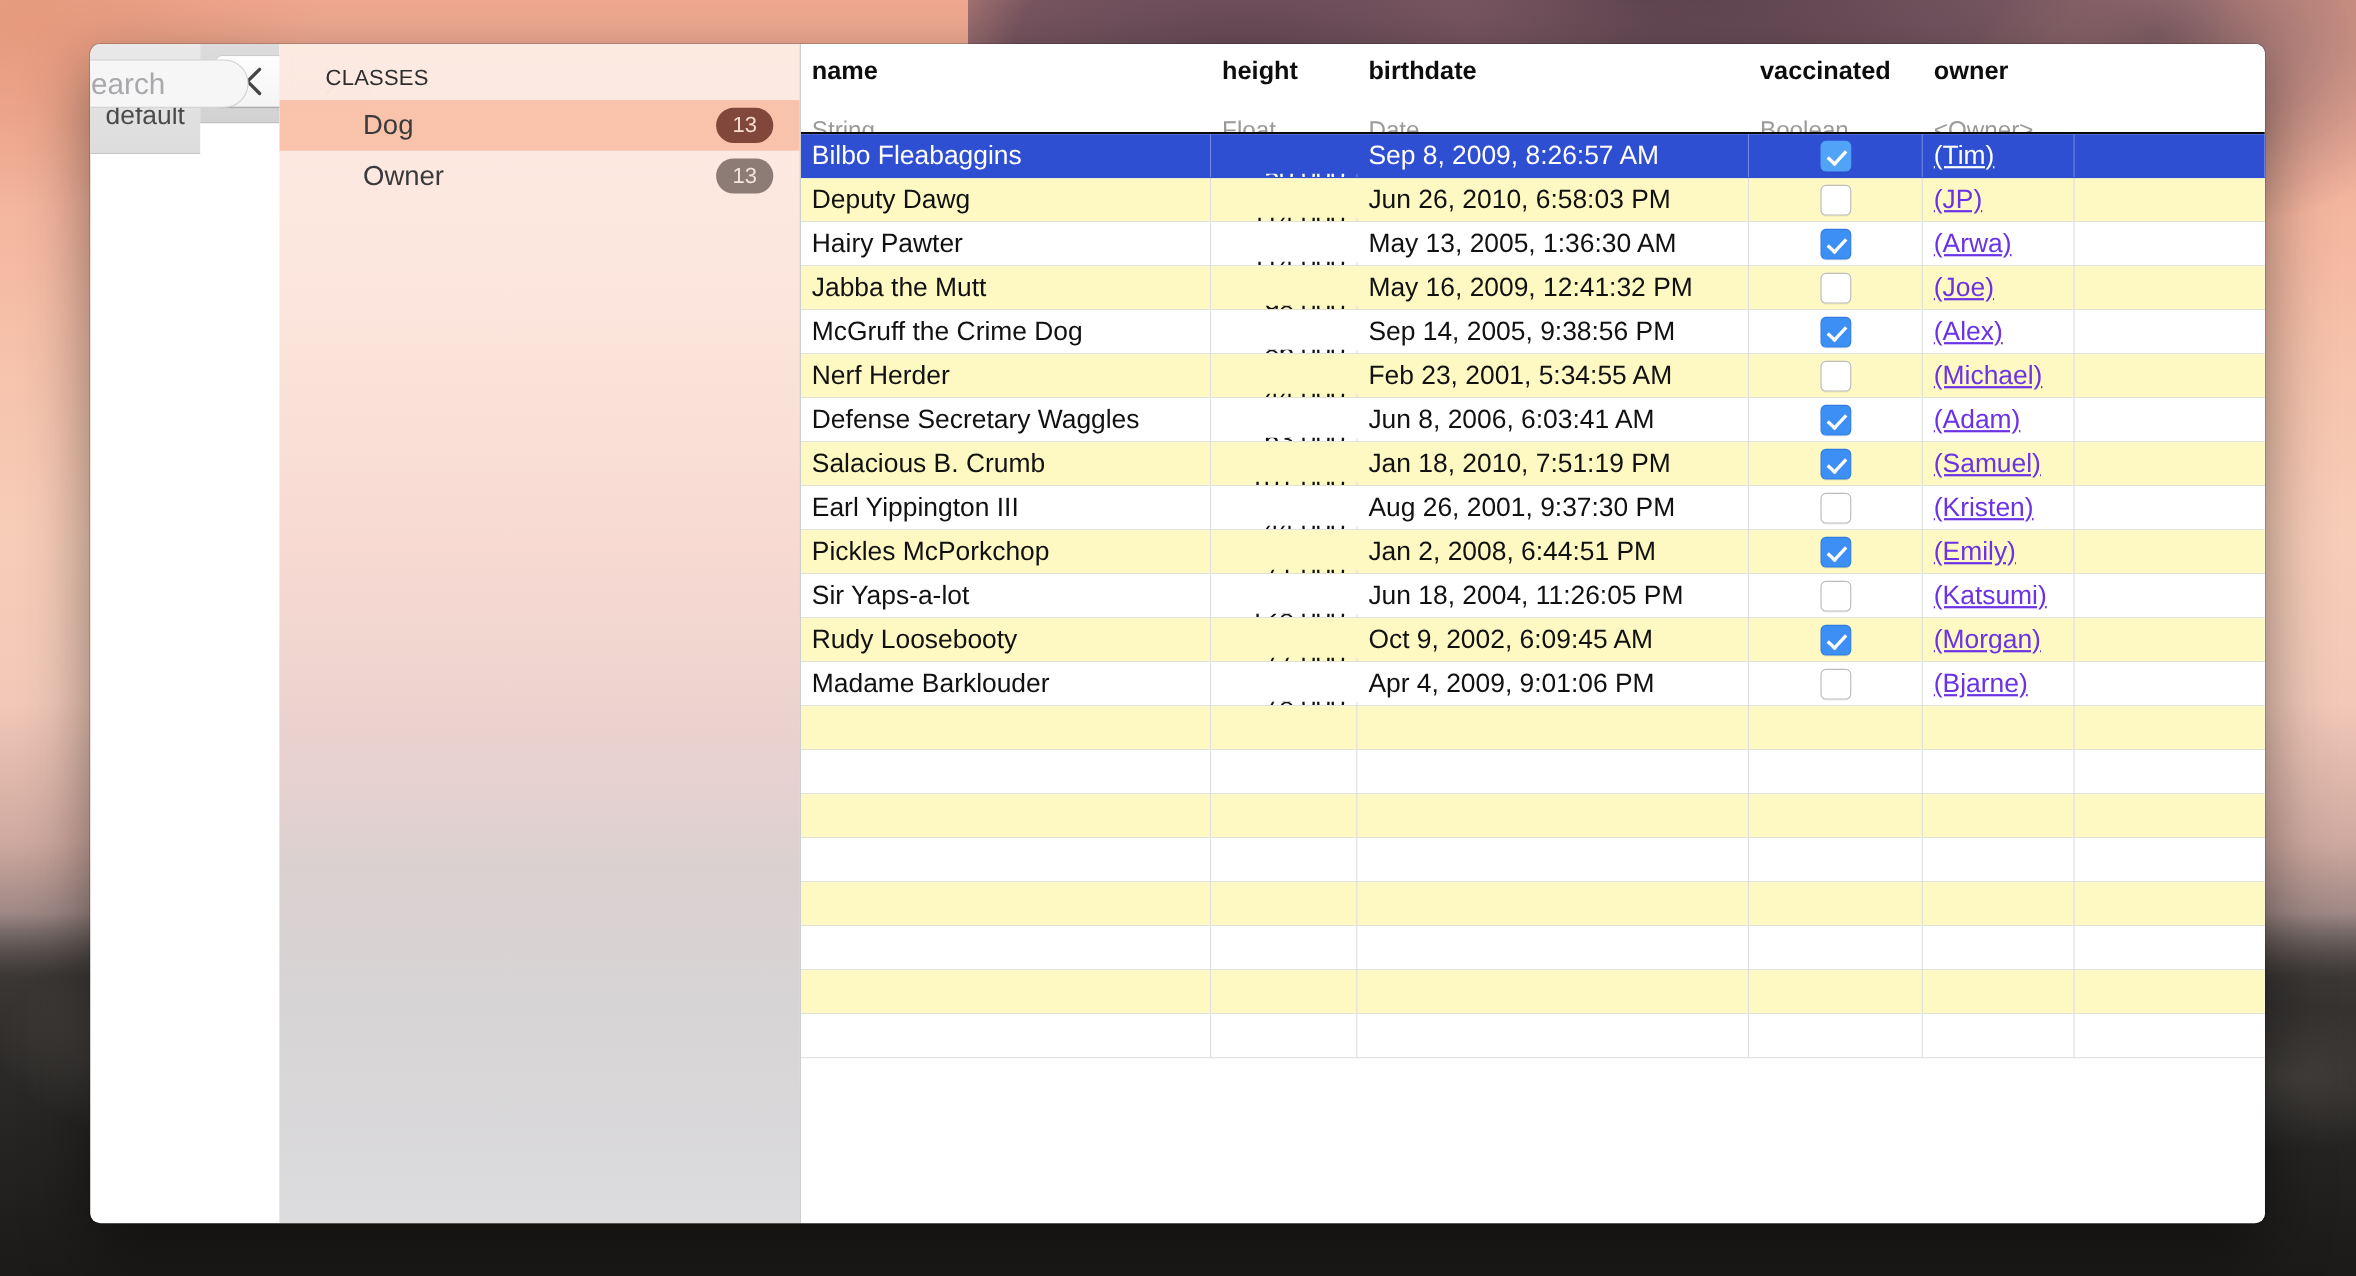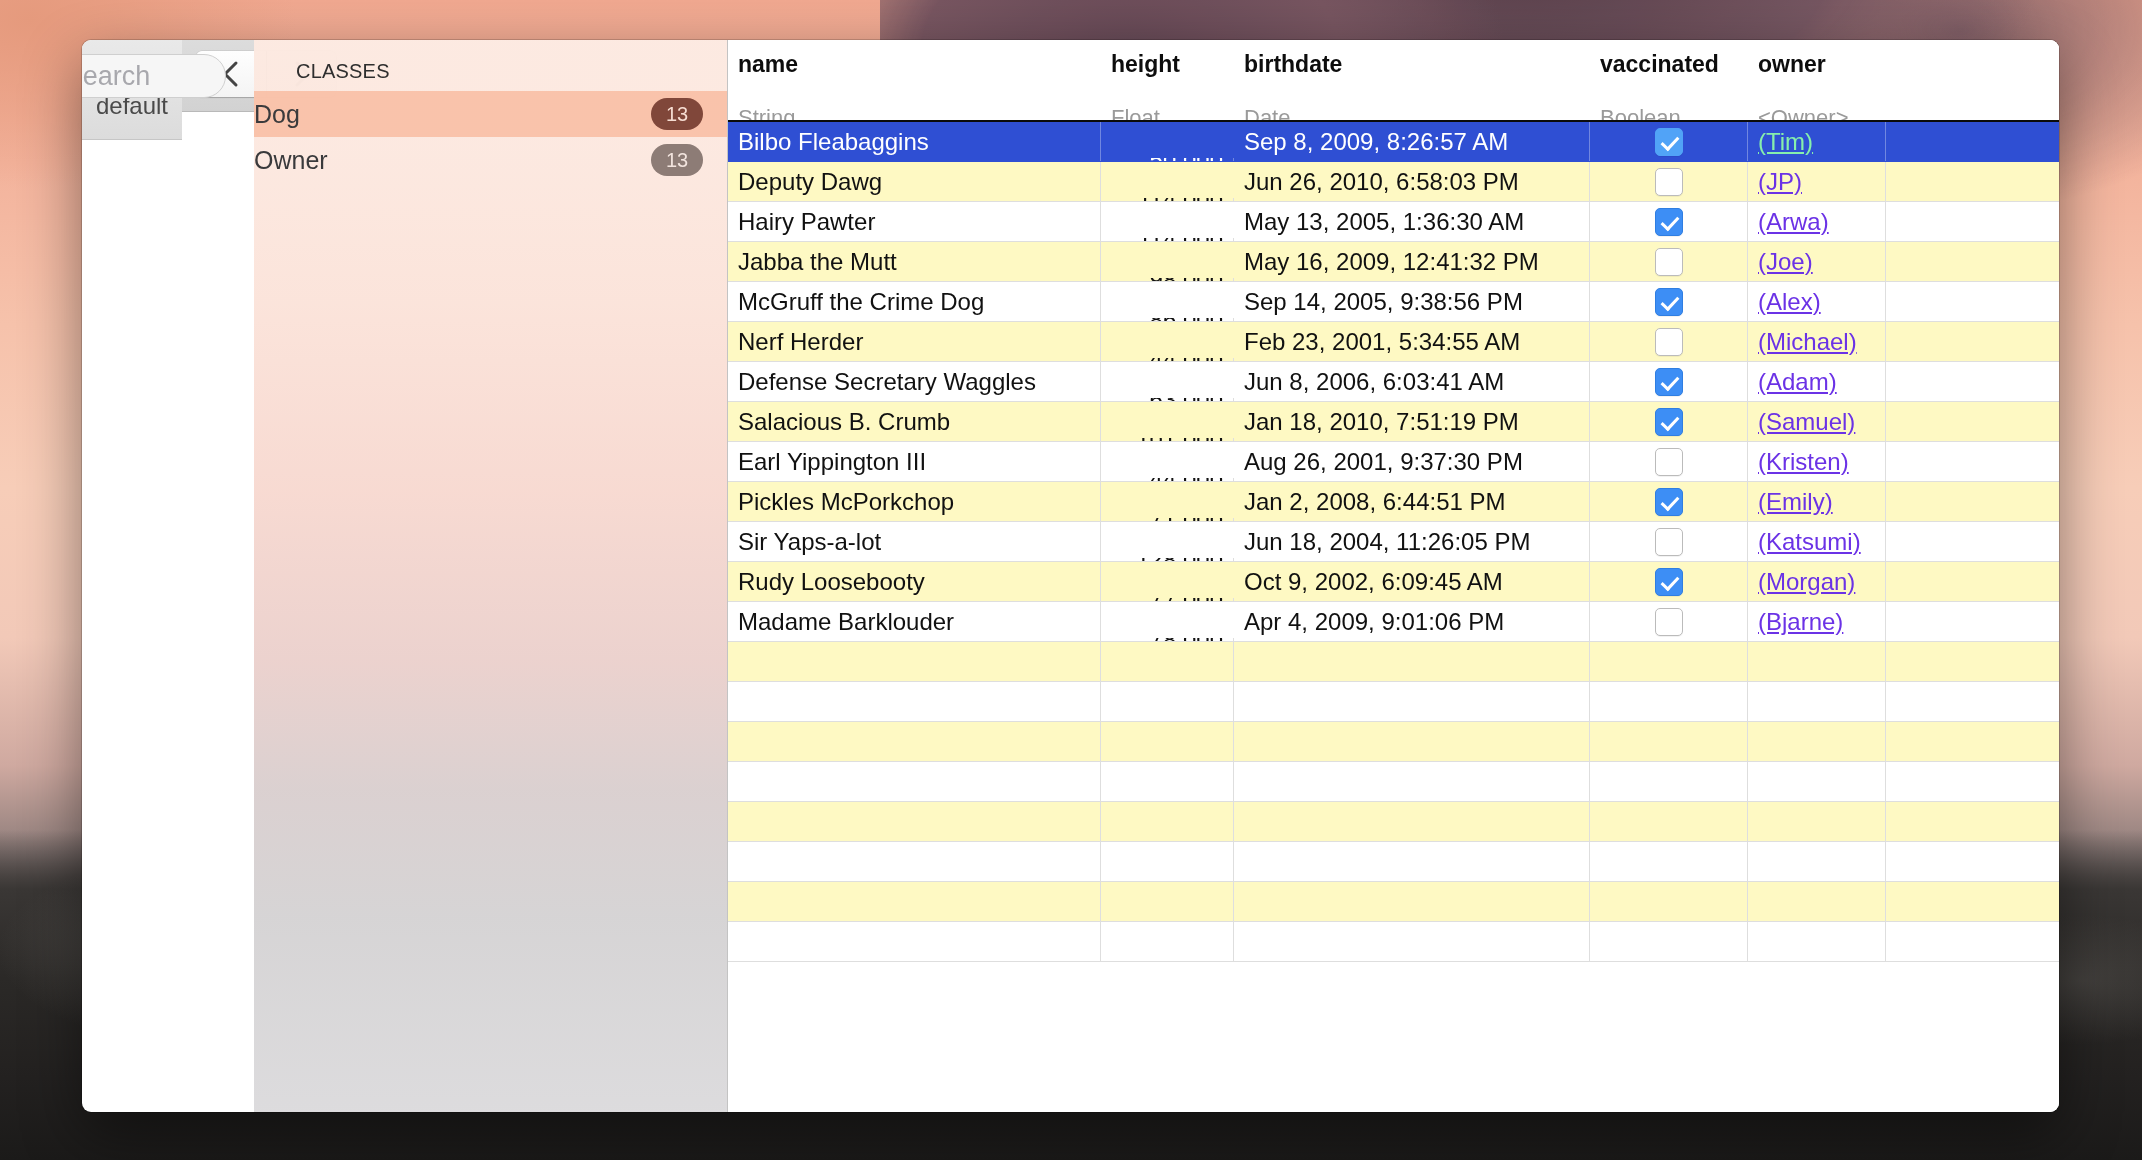--- a/index.html
+++ b/index.html
@@ -182,20 +182,21 @@
     font-size: 20px;
     font-weight: 400;
     color: #2e2e2e;
     letter-spacing: .2px;
   }
   .sb-item {
     position: relative;
     height: 46px;
     display: flex;
     align-items: center;
+    padding-left: 76px;
     padding-right: 24px;
     font-size: 25px;
     color: #3a3a3c;
   }
   .sb-item.selected { background: rgba(248,180,150,.72); }
   .sb-label { flex: 1; }
   .sb-badge {
     min-width: 52px;
     height: 32px;
     border-radius: 16px;
@@ -298,21 +299,21 @@
     border: solid #fff;
     border-width: 0 3px 3px 0;
     transform: rotate(43deg);
   }
 
   .owner-link {
     color: #6b32e6;
     text-decoration: underline;
     font-size: 24px;
   }
-  .row.selected .owner-link { color: #86efac; text-decoration: underline; }
+  .row.selected .owner-link { color: #ffffff; text-decoration: underline; }
 </style>
 </head>
 <body>
 
 <div id="desktop">
   <div id="cliff-left"></div>
   <div id="cliff-top"></div>
   <div id="valley"></div>
 
   <div id="window">

